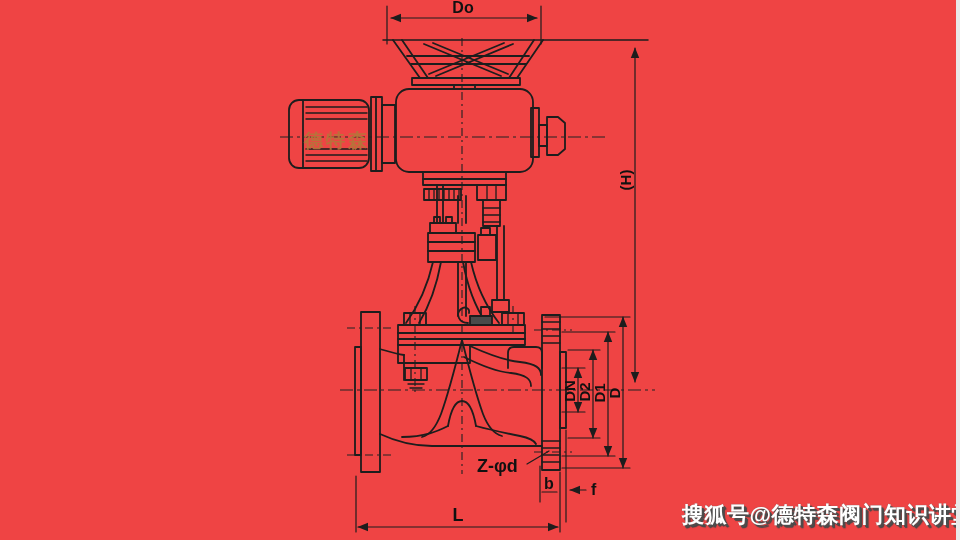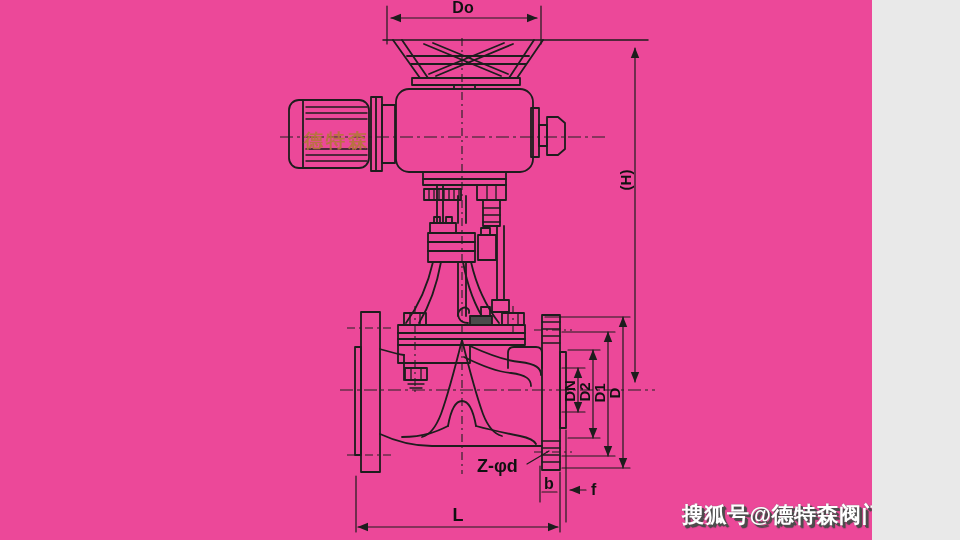--- a/index.html
+++ b/index.html
@@ -1,17 +1,17 @@
 <!DOCTYPE html>
 <html><head>
 <meta charset="utf-8">
 <style>
   html,body{margin:0;padding:0;background:#e9e9e9;}
   .stage{
-    position:relative;width:872px;height:540px;background:#ec4899;
+    position:relative;width:956px;height:540px;background:#ef4444;
     overflow:hidden;font-family:"Liberation Sans", sans-serif;
   }
   svg{position:absolute;left:0;top:0;}
   .ink{stroke:#1d1d1d;fill:none;stroke-width:1.8;stroke-linejoin:round;stroke-linecap:round;}
   .thin{stroke:#1d1d1d;fill:none;stroke-width:1.2;stroke-linecap:round;}
   .cl{stroke:#222;fill:none;stroke-width:1.1;stroke-dasharray:13 4 3 4;}
   .cl2{stroke:#222;fill:none;stroke-width:1.1;stroke-dasharray:8 4 2 4;}
   .dimtext{font-family:"Liberation Sans",sans-serif;font-weight:700;fill:#111;}
   .brandmark{font-family:"Liberation Sans",sans-serif;font-weight:700;letter-spacing:3px;opacity:.9;}
   .footer-watermark{

